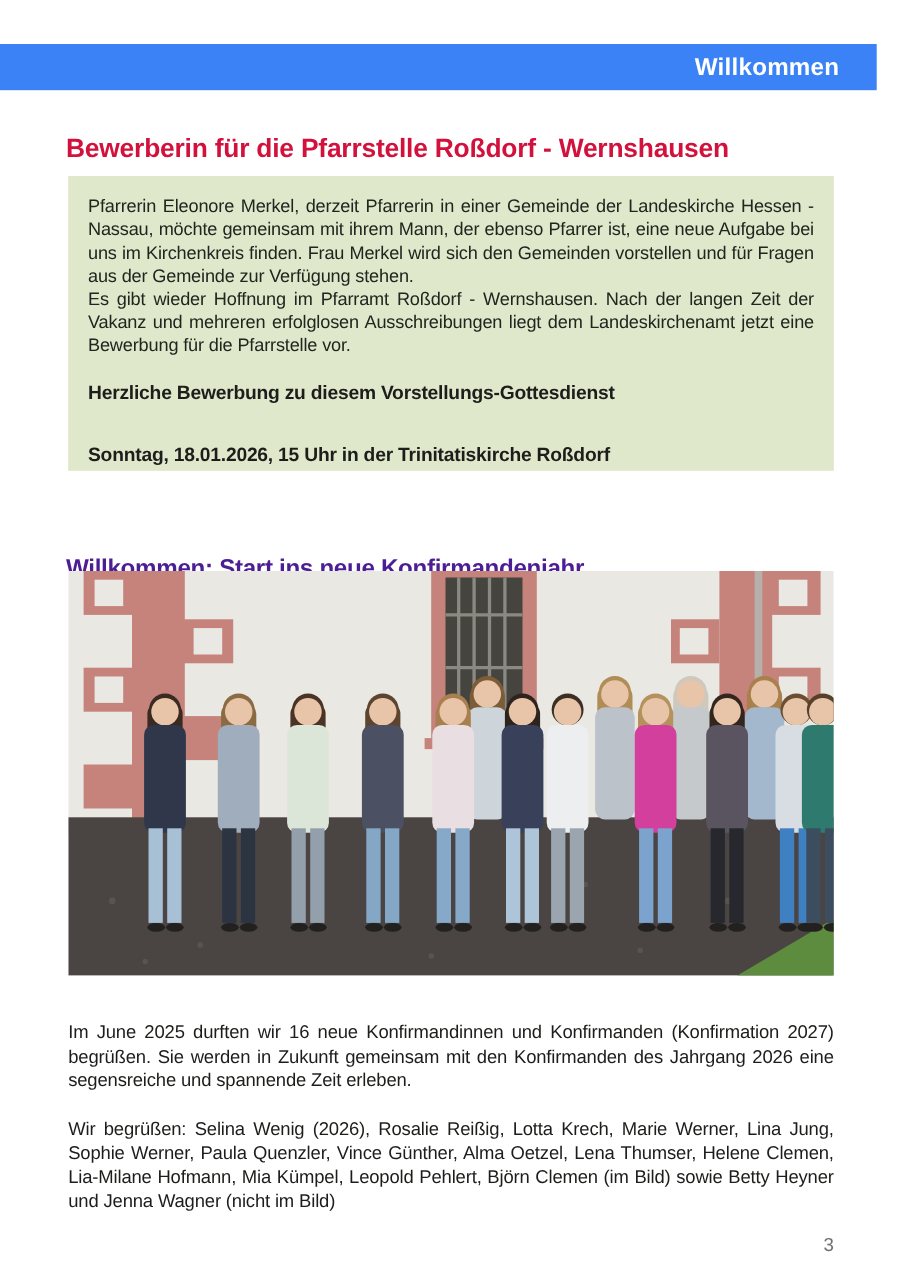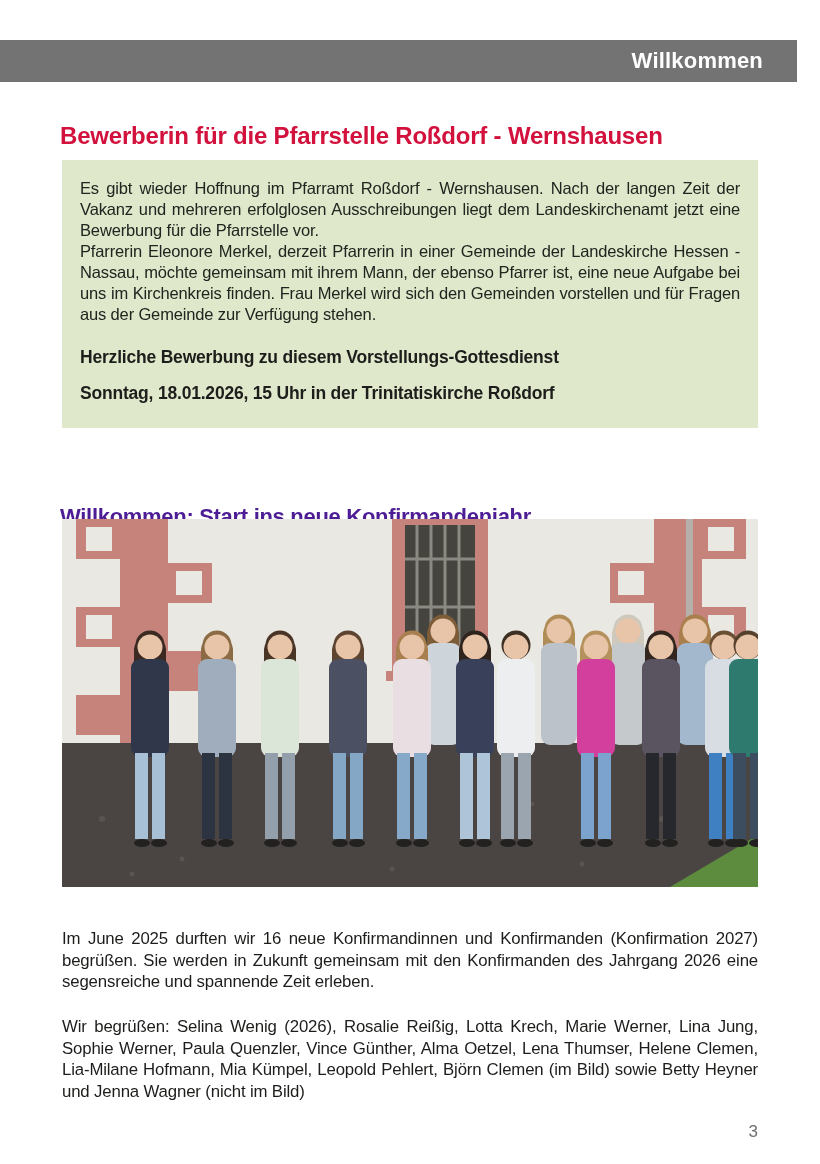--- a/index.html
+++ b/index.html
@@ -2,42 +2,42 @@
 <html lang="de"><head>
 <meta charset="utf-8">
 <style>
   html,body{margin:0;padding:0;}
   body{
     width:820px;height:1164px;position:relative;background:#ffffff;
     font-family:"Liberation Sans", sans-serif;color:#1d1d1b;overflow:hidden;
   }
   .header-bar{
     position:absolute;left:0;top:40px;width:797px;height:42px;
-    background:#737373;display:flex;align-items:center;justify-content:flex-end;
+    background:#3b82f6;display:flex;align-items:center;justify-content:flex-end;
   }
   .header-bar .label{
     color:#ffffff;font-size:22px;font-weight:700;padding-right:34px;letter-spacing:.2px;
   }
   .article-title-red{
     position:absolute;left:60px;top:106px;width:700px;
     color:#d2113c;font-size:24px;font-weight:700;letter-spacing:-.2px;
   }
   .green-box{
     position:absolute;left:62px;top:160px;width:696px;height:268px;
     background:#dfe8cb;box-sizing:border-box;padding:18px 18px 0 18px;
   }
   .box-para{
     margin:0;font-size:16.5px;line-height:21px;text-align:justify;
     letter-spacing:-.15px;color:#20251f;
   }
   .box-bold{
     margin:0;font-size:17.5px;font-weight:700;letter-spacing:-.2px;color:#1d1d1b;
   }
   .box-bold.first{margin-top:22px;}
-  .box-bold.second{margin-top:15px;}
+  .box-bold.second{margin-top:35px;}
   .section-title{
     position:absolute;left:60px;top:486px;width:720px;
     color:#4c1d95;font-size:22px;font-weight:700;letter-spacing:-.3px;
   }
   .photo-frame{
     position:absolute;left:62px;top:519px;width:696px;height:368px;overflow:hidden;
   }
   .photo-frame svg{display:block;}
   .body-para{
     position:absolute;left:62px;width:696px;margin:0;
@@ -53,22 +53,22 @@
 </head>
 <body>
 
 <div class="header-bar">
   <span class="label">Willkommen</span>
 </div>
 
 <h1 class="article-title-red">Bewerberin für die Pfarrstelle Roßdorf - Wernshausen</h1>
 
 <div class="green-box">
+  <p class="box-para">Pfarrerin Eleonore Merkel, derzeit Pfarrerin in einer Gemeinde der Landeskirche Hessen - Nassau, möchte gemeinsam mit ihrem Mann, der ebenso Pfarrer ist, eine neue Aufgabe bei uns im Kirchenkreis finden. Frau Merkel wird sich den Gemeinden vorstellen und für Fragen aus der Gemeinde zur Verfügung stehen.</p>
   <p class="box-para">Es gibt wieder Hoffnung im Pfarramt Roßdorf - Wernshausen. Nach der langen Zeit der Vakanz und mehreren erfolglosen Ausschreibungen liegt dem Landeskirchenamt jetzt eine Bewerbung für die Pfarrstelle vor.</p>
-  <p class="box-para">Pfarrerin Eleonore Merkel, derzeit Pfarrerin in einer Gemeinde der Landeskirche Hessen - Nassau, möchte gemeinsam mit ihrem Mann, der ebenso Pfarrer ist, eine neue Aufgabe bei uns im Kirchenkreis finden. Frau Merkel wird sich den Gemeinden vorstellen und für Fragen aus der Gemeinde zur Verfügung stehen.</p>
   <p class="box-bold first">Herzliche Bewerbung zu diesem Vorstellungs-Gottesdienst</p>
   <p class="box-bold second">Sonntag, 18.01.2026, 15 Uhr in der Trinitatiskirche Roßdorf</p>
 </div>
 
 <h2 class="section-title">Willkommen: Start ins neue Konfirmandenjahr</h2>
 
 <div class="photo-frame">
   <svg width="696" height="368" viewBox="0 0 696 368" xmlns="http://www.w3.org/2000/svg">
 
     <rect x="0" y="0" width="696" height="240" fill="#eae8e3"></rect>

